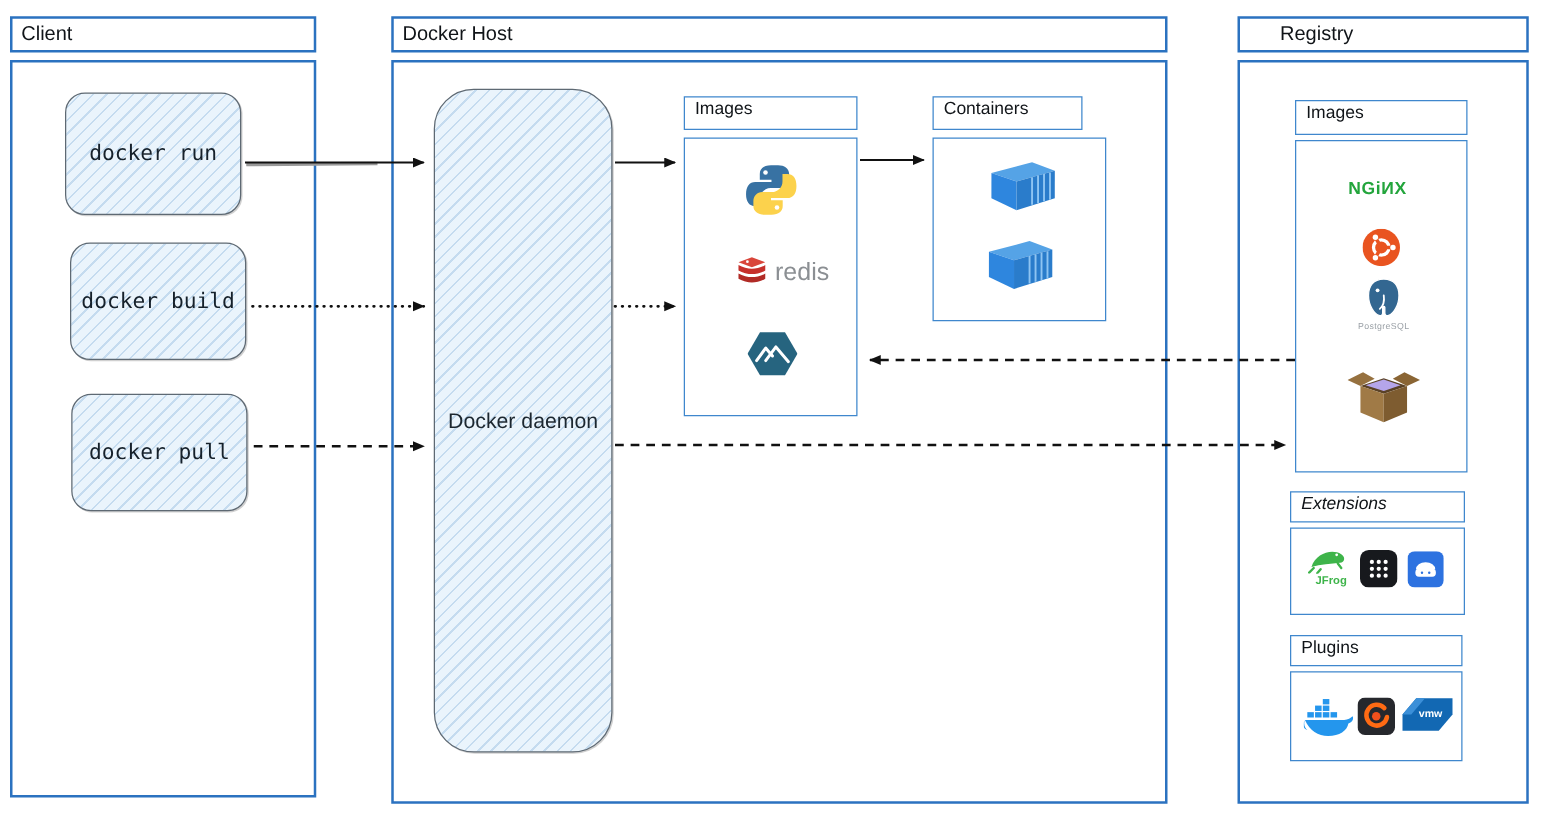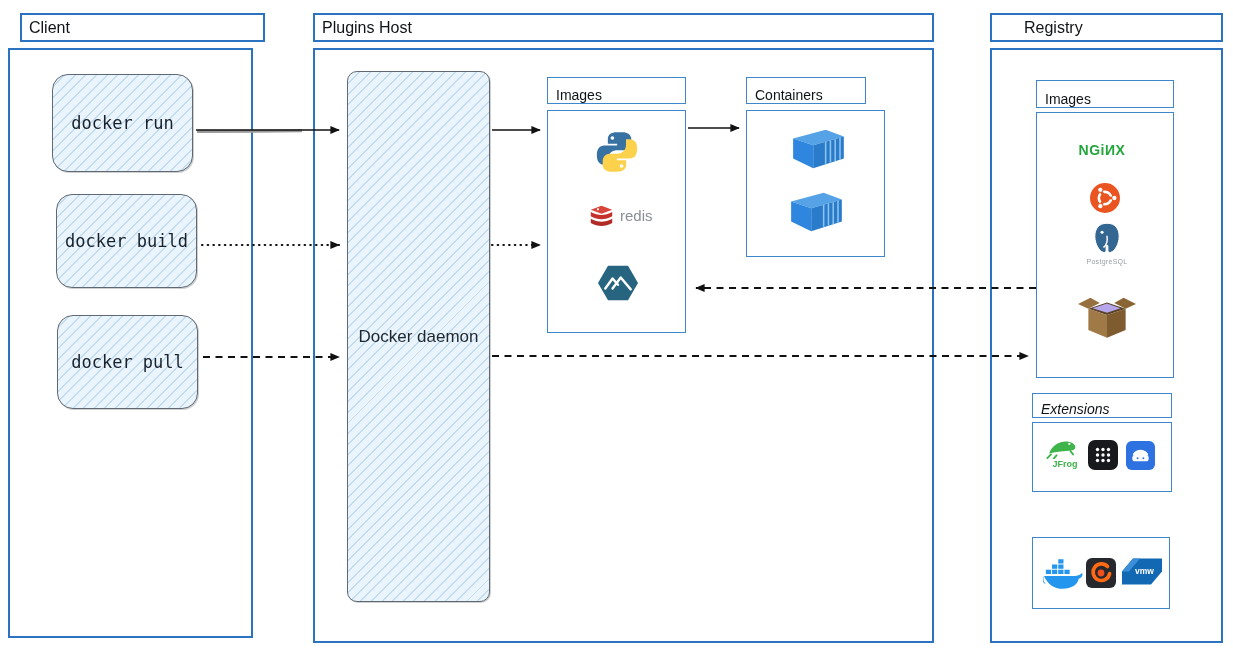--- a/index.html
+++ b/index.html
@@ -10,72 +10,72 @@
   .sect-title {
     position: absolute; border: 2px solid #2b72c0; background: #fff;
     display: flex; align-items: center; padding-left: 7px;
     font-size: 16px; color: #101418; z-index: 2;
   }
   .sect-box { position: absolute; border: 2px solid #2b72c0; background: #fff; z-index: 1; }
 
   
   .sub-title {
     position: absolute; border: 1.5px solid #3f87cd; background: #fff;
-    display: flex; align-items: flex-end; padding-left: 8px;
+    display: flex; align-items: flex-start; padding-left: 8px;
     font-size: 14px; color: #101418; z-index: 3;
   }
   .sub-box { position: absolute; border: 1.5px solid #3f87cd; background: #fff; z-index: 2; }
 
   
   .node {
     position: absolute; border: 1.6px solid #5e6973; border-radius: 16px;
     background-color: #eaf4fc;
     background-image: repeating-linear-gradient(135deg, rgba(110,162,210,0.30) 0 1.4px, transparent 1.4px 7.5px);
     display: flex; align-items: center; justify-content: center;
     box-shadow: 1px 1px 0 rgba(120,120,120,0.35);
     z-index: 3;
   }
   .cmd { font-family: "DejaVu Sans Mono", "Liberation Mono", monospace; font-size: 17px; color: #16212b; }
   .daemon-label { font-size: 17px; color: #1c2730; text-align: center; line-height: 1.4; }
 
   .abs { position: absolute; z-index: 4; }
   .arrow-layer { position: absolute; left: 0; top: 0; z-index: 5; pointer-events: none; }
 
   .nginx-word { font-size: 14px; font-weight: 800; letter-spacing: 0.5px; color: #23a53c; text-align: center; }
-  .redis-word { font-size: 15px; color: #8b8f93; }
+  .redis-word { font-size: 20px; color: #8b8f93; }
   .pg-word { font-size: 7px; color: #9aa0a6; text-align: center; letter-spacing: 0.3px; }
   .jfrog-word { font-size: 9px; font-weight: 700; color: #3eb44a; text-align: center; }
   .icon-stack { display: flex; flex-direction: column; }
 </style>
 </head>
 <body>
 
 <div class="canvas">
 
-  <div class="sect-title" style="left:20px; top:13px; width:245px; height:29px;">
+  <div class="sect-title" style="left:8px; top:13px; width:245px; height:29px;">
     <span>Client</span>
   </div>
   <div class="sect-box" style="left:8px; top:48px; width:245px; height:590px;"></div>
 
   <div class="node" style="left:56px; top:194px; width:141px; height:94px;">
     <span class="cmd">docker build</span>
   </div>
   <div class="node" style="left:52px; top:74px; width:141px; height:98px;">
     <span class="cmd">docker run</span>
   </div>
   <div class="node" style="left:57px; top:315px; width:141px; height:94px;">
     <span class="cmd">docker pull</span>
   </div>
 
   <div class="sect-title" style="left:313px; top:13px; width:621px; height:29px;">
-    <span>Plugins Host</span>
+    <span>Docker Host</span>
   </div>
   <div class="sect-box" style="left:313px; top:48px; width:621px; height:595px;"></div>
 
-  <div class="node" style="left:347px; top:71px; width:143px; height:531px; border-radius:10px;">
+  <div class="node" style="left:347px; top:71px; width:143px; height:531px; border-radius:32px;">
     <span class="daemon-label">Docker daemon</span>
   </div>
 
   <div class="sub-title" style="left:547px; top:77px; width:139px; height:27px;">
     <span>Images</span>
   </div>
   <div class="sub-box" style="left:547px; top:110px; width:139px; height:223px;"></div>
 
   <svg class="abs" style="left:595px; top:130px;" width="44" height="44" viewBox="0 0 48 48">
     <defs>
@@ -200,20 +200,23 @@
   </svg>
 
   <svg class="abs" style="left:1126px; top:441px;" width="29" height="29" viewBox="0 0 30 30">
     <rect x="0" y="0" width="30" height="30" rx="6" fill="#2d72e0"></rect>
     <path d="M7 15 a8 6 0 0 1 16 0 z" fill="#fff"></path>
     <rect x="6.5" y="14.5" width="17" height="6.5" rx="3" fill="#fff"></rect>
     <circle cx="12" cy="17.8" r="1" fill="#2d72e0"></circle>
     <circle cx="18" cy="17.8" r="1" fill="#2d72e0"></circle>
   </svg>
 
+  <div class="sub-title" style="left:1032px; top:508px; width:138px; height:25px;">
+    <span>Plugins</span>
+  </div>
   <div class="sub-box" style="left:1032px; top:537px; width:138px; height:72px;"></div>
 
   <svg class="abs" style="left:1043px; top:558px;" width="40" height="32" viewBox="0 0 42 33">
     <g fill="#2496ed">
       <rect x="3" y="12" width="5.5" height="4.5"></rect>
         <rect x="9.5" y="12" width="5.5" height="4.5"></rect>
       <rect x="16" y="12" width="5.5" height="4.5"></rect>
         <rect x="22.5" y="12" width="5.5" height="4.5"></rect>
       <rect x="9.5" y="6.5" width="5.5" height="4.5"></rect>
         <rect x="16" y="6.5" width="5.5" height="4.5"></rect>

